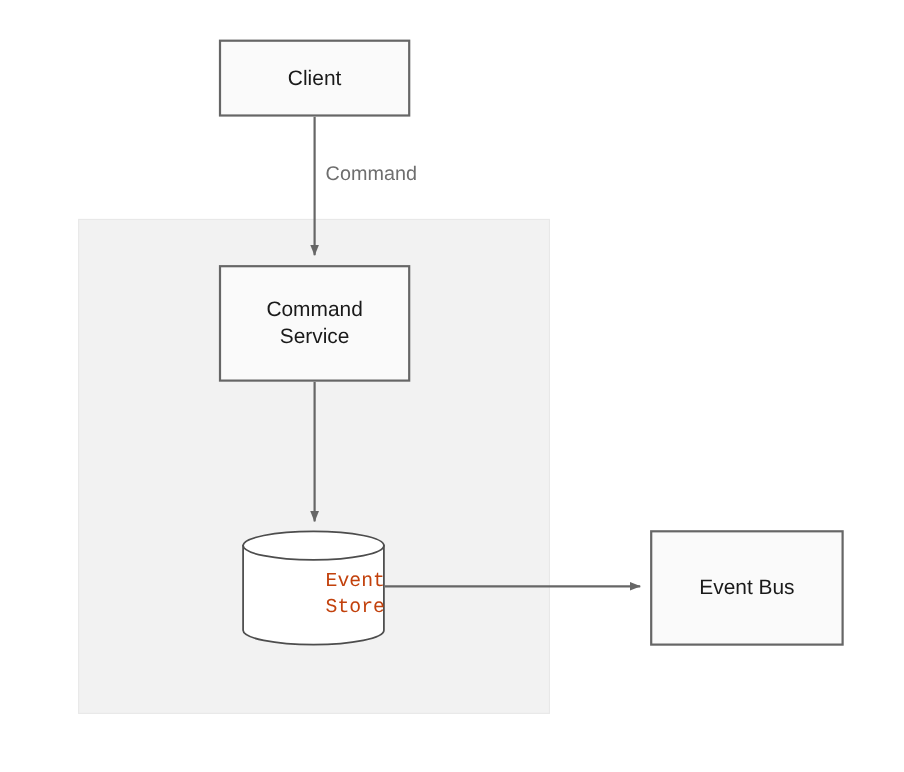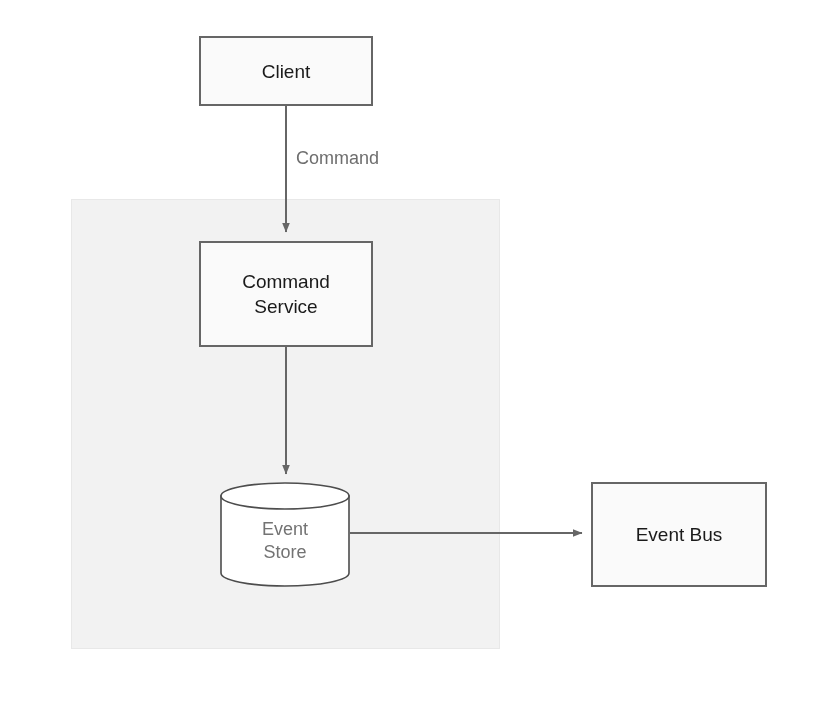--- a/index.html
+++ b/index.html
@@ -52,25 +52,25 @@
   .cylinder-wrap svg {
     position: absolute;
     left: 0;
     top: 0;
     overflow: visible;
   }
   .cylinder-text {
     position: absolute;
     left: 0;
     width: 100%;
-    text-align: center;
-    color: #737373;
+    text-align: right;
+    color: #c2410c;
     font-size: 18px;
     line-height: 23px;
-    font-family: Liberation Sans, sans-serif;
+    font-family: Liberation Mono, monospace;
     white-space: pre-line;
     pointer-events: none;
   }
 
   
   .connector {
     position: absolute;
     left: 0;
     top: 0;
     width: 822px;

